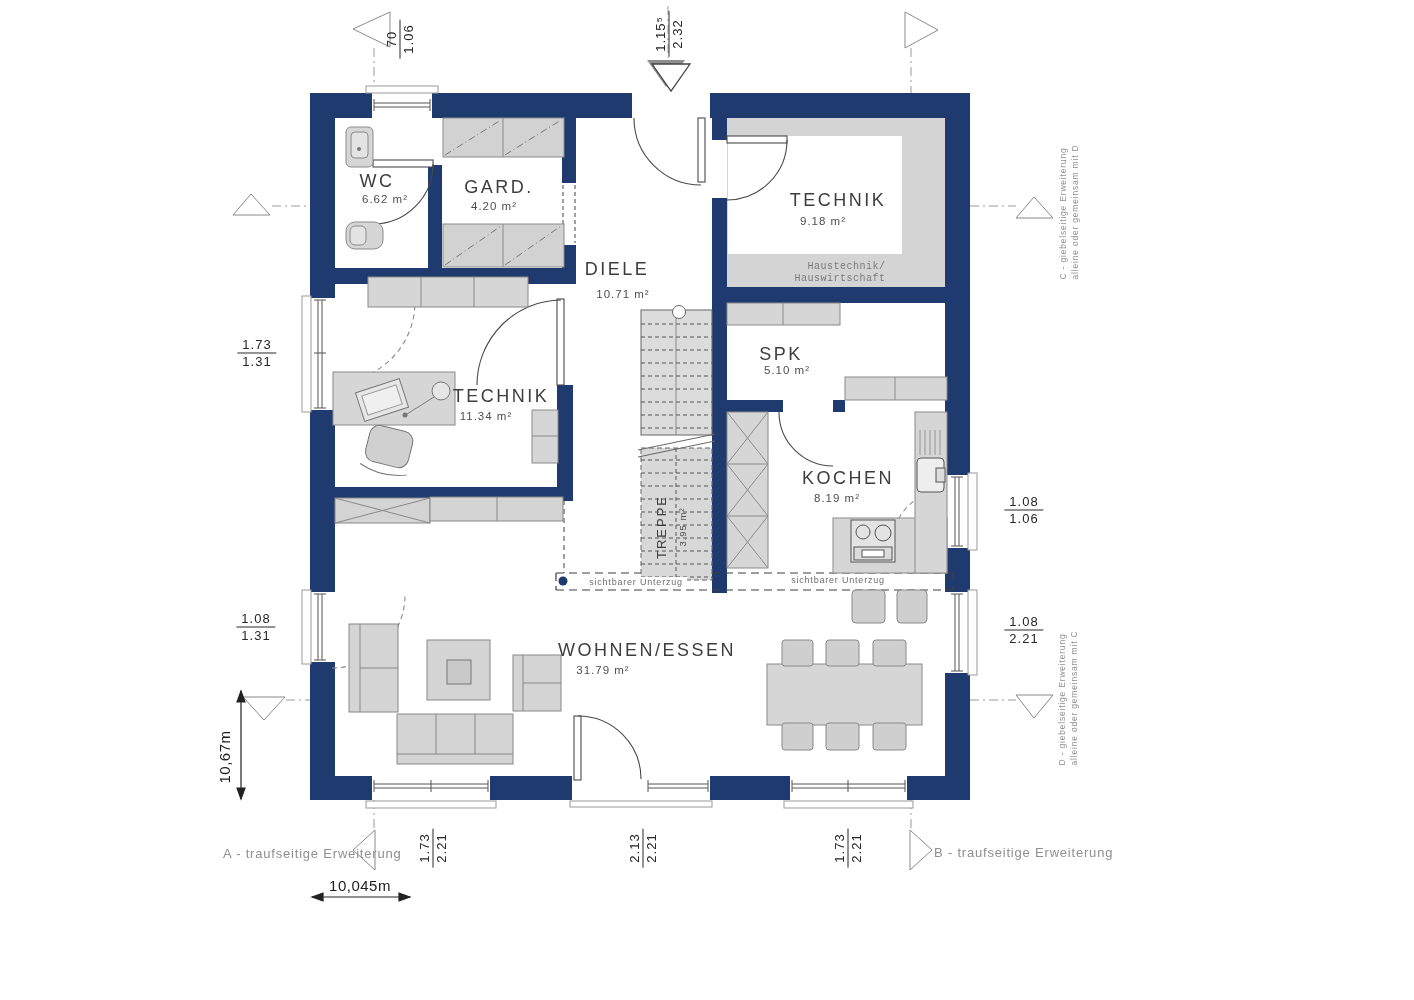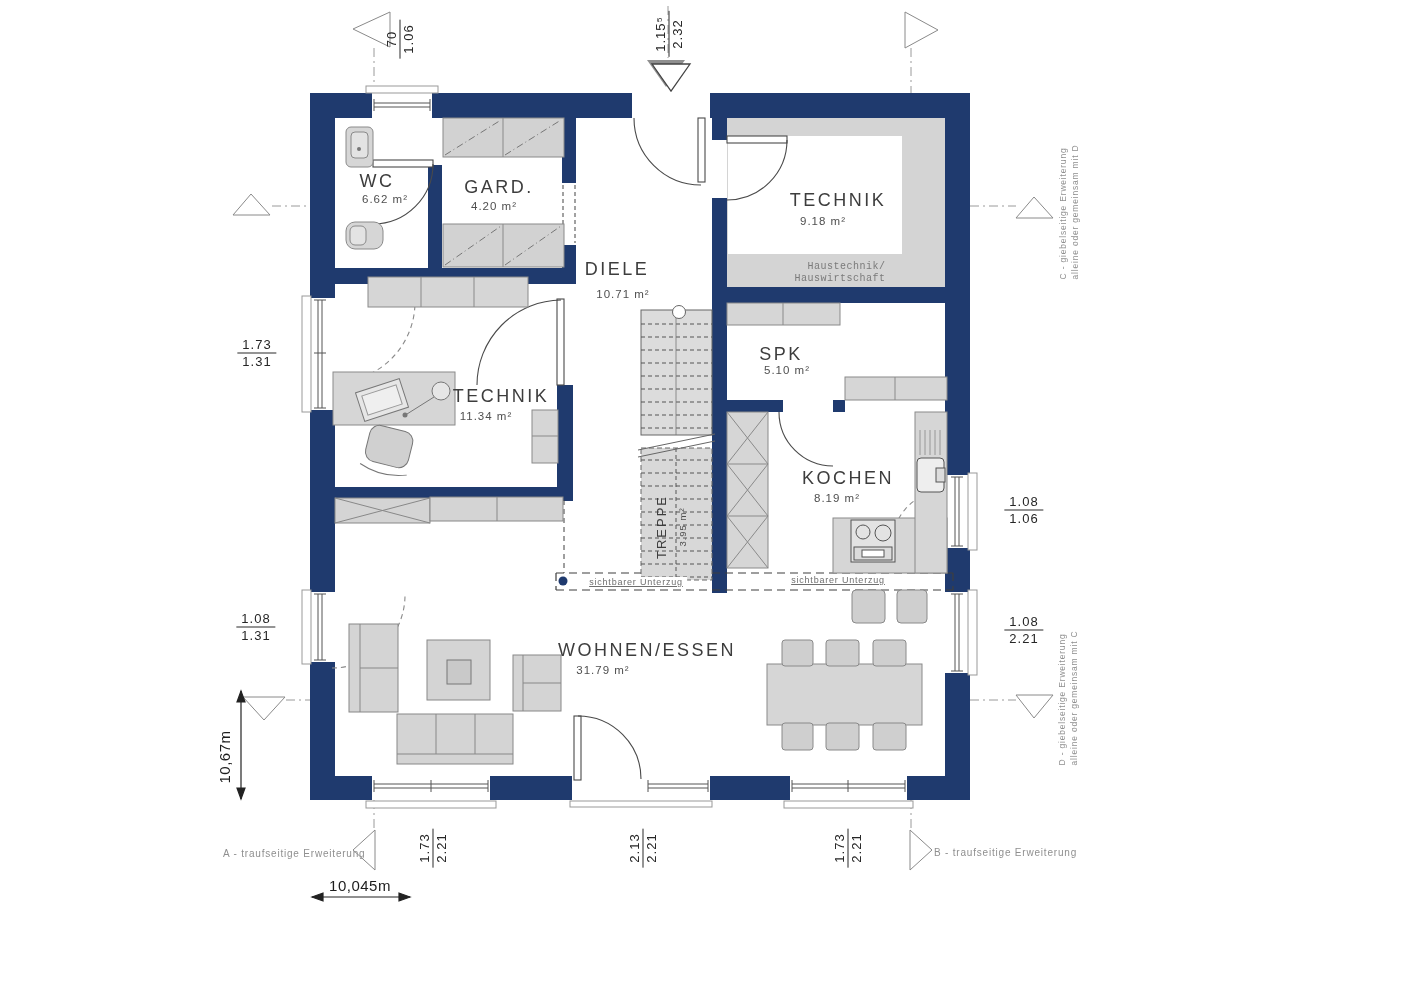--- a/index.html
+++ b/index.html
@@ -8,25 +8,25 @@
   #planSvg{position:absolute;left:0;top:0;}
   .lbl{position:absolute;transform:translate(-50%,-50%);white-space:nowrap;color:#3d3d3d;}
   .room-name{font-size:18px;letter-spacing:2.5px;color:#3d3d3d;}
   .room-area{font-size:11.5px;letter-spacing:1px;color:#4f4f4f;}
   .rot{transform:translate(-50%,-50%) rotate(-90deg);}
   .dim{position:absolute;transform:translate(-50%,-50%);text-align:center;font-size:13px;
     color:#262626;letter-spacing:1px;line-height:16px;}
   .dim.rot{transform:translate(-50%,-50%) rotate(-90deg);}
   .dim .a{display:block;padding:0 5px;}
   .dim .b{display:block;padding:0 5px;border-top:1px solid #2b2b2b;}
-  .beam-lbl{font-size:9px;letter-spacing:0.8px;color:#6f6f6f;background:#fff;padding:0 4px;text-decoration:underline;}
+  .beam-lbl{font-size:9px;letter-spacing:0.8px;color:#6f6f6f;background:#fff;padding:0 4px;}
   .note{font-size:10px;letter-spacing:0.5px;color:#7a7a7a;text-align:right;line-height:12px;font-family:Liberation Mono, monospace;}
   .measure{font-size:15px;letter-spacing:0.5px;color:#1d1d1d;}
   .ext-v{font-size:8.5px;letter-spacing:0.8px;color:#8f8f8f;line-height:11.5px;text-align:left;}
-  .ext-h{position:absolute;transform:translate(0,-50%);font-size:10px;letter-spacing:0.8px;color:#8f8f8f;white-space:nowrap;}
+  .ext-h{position:absolute;transform:translate(0,-50%);font-size:13px;letter-spacing:0.8px;color:#8f8f8f;white-space:nowrap;}
 </style>
 </head>
 <body>
 
 <div id="stage">
 
 <svg id="planSvg" width="1414" height="1000" viewBox="0 0 1414 1000">
 
   <g>
     <rect x="727" y="118" width="218" height="169" fill="#d4d4d4"></rect>

